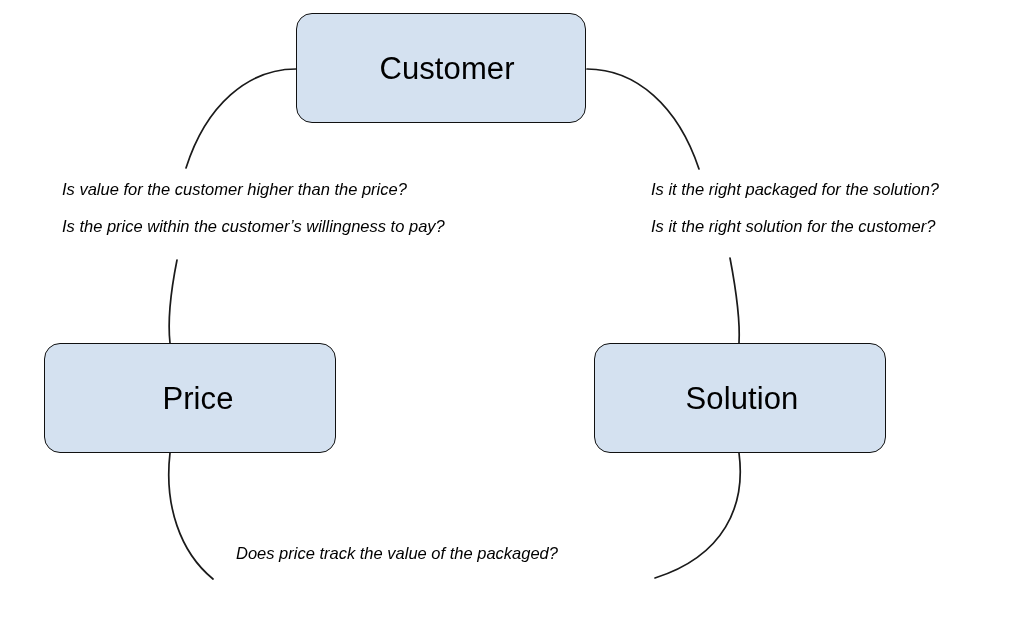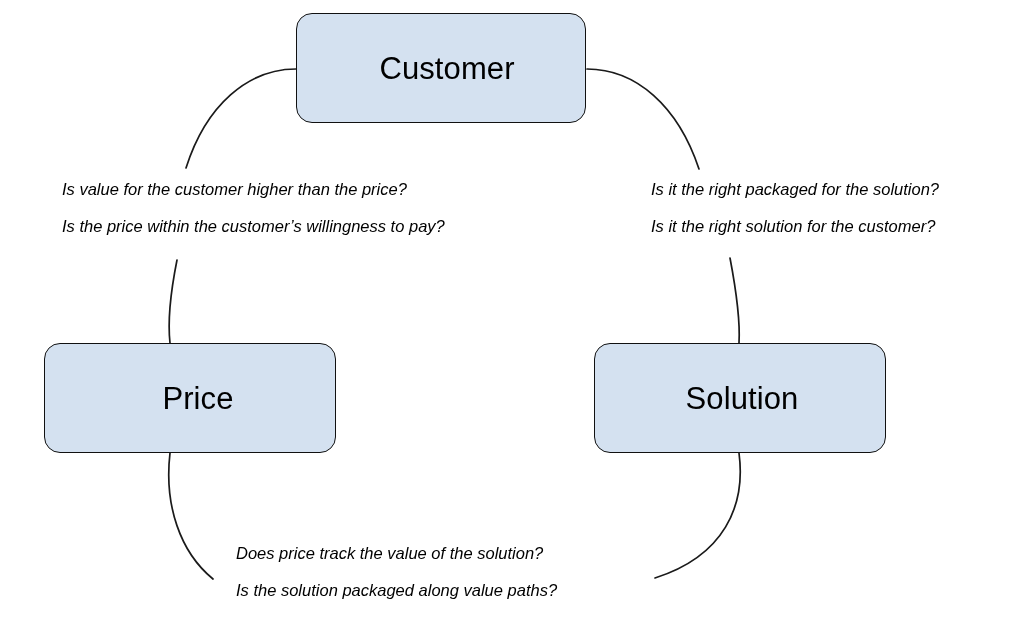--- a/index.html
+++ b/index.html
@@ -131,17 +131,16 @@
     <span class="line">Is value for the customer higher than the price?</span>
     <span class="line">Is the price within the customer’s willingness to pay?</span>
   </div>
 
   <div class="edge-label-group" id="labels-customer-solution">
     <span class="line">Is it the right packaged for the solution?</span>
     <span class="line">Is it the right solution for the customer?</span>
   </div>
 
   <div class="edge-label-group" id="labels-price-solution">
-    <span class="line">Does price track the value of the solution?</span>
-    <span class="line">Is the solution packaged along value paths?</span>
+    <span class="line">Does price track the value of the packaged?</span>
   </div>
 
 </div>
 
 </body></html>

